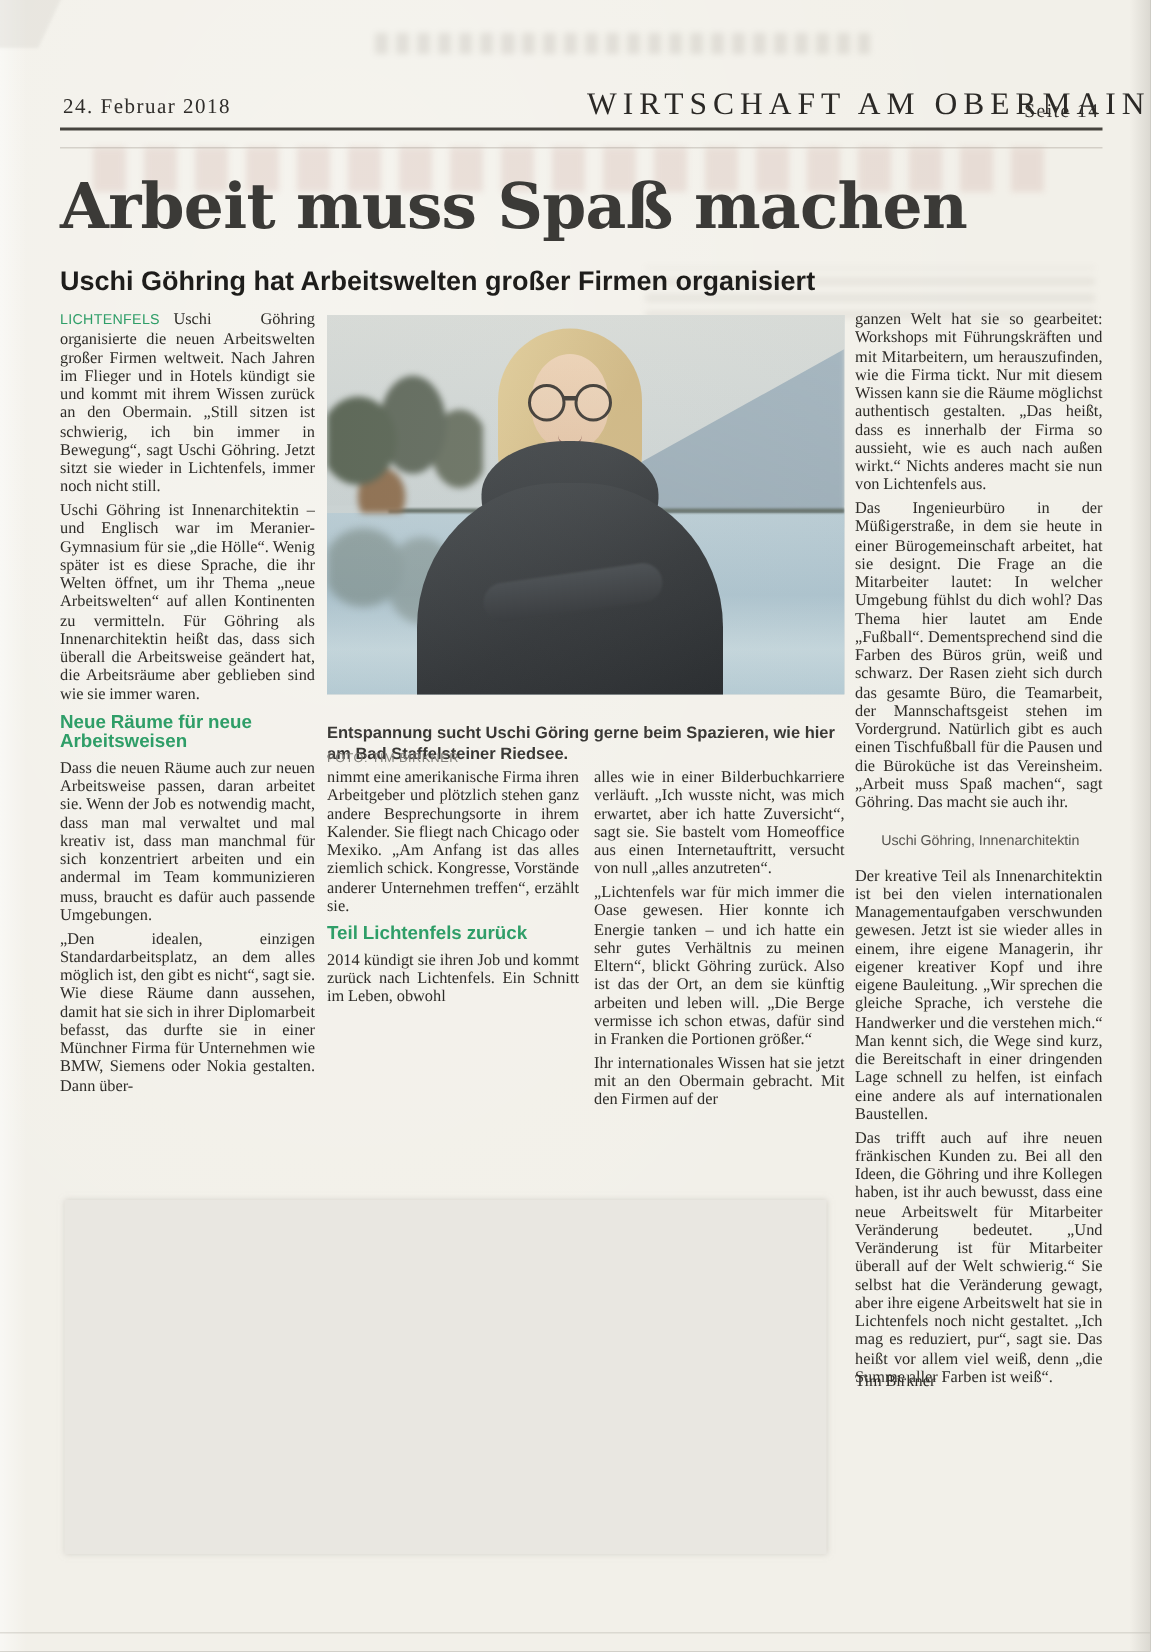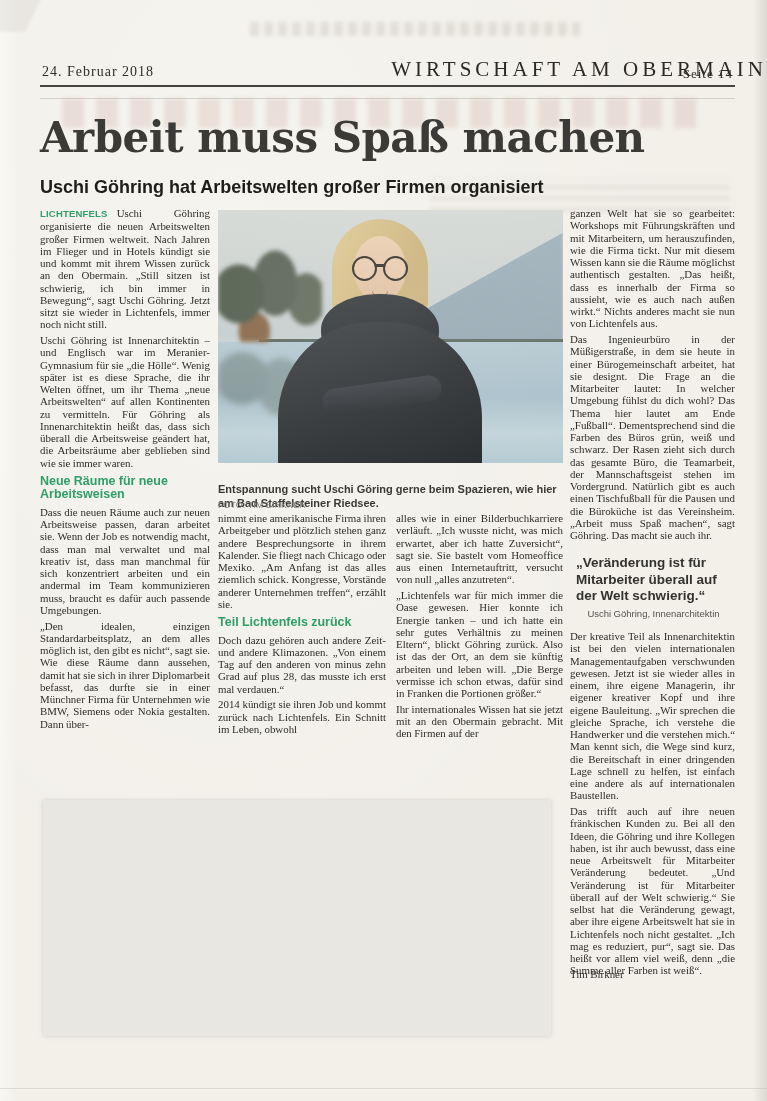--- a/index.html
+++ b/index.html
@@ -49,21 +49,21 @@
   .subheadline{position:absolute;left:40px;top:177px;margin:0;width:700px;
     font-family:"Liberation Sans", sans-serif;font-weight:700;font-size:18px;color:#1e1d1b;}
   
   .col{position:absolute;width:170px;font-size:10.9px;line-height:12.25px;text-align:justify;
     hyphens:auto;-webkit-hyphens:auto;word-spacing:-.2px;}
   .col p{margin:0 0 3.5px 0;}
   .col1{left:40px;top:207px;}
   .col2{left:218px;top:512px;width:168px;}
   .col3{left:396px;top:512px;width:167px;}
   .col4{left:570px;top:207px;width:165px;}
-  .dateline{font-family:"Liberation Sans", sans-serif;font-weight:700;font-size:9.5px;
+  .dateline{font-family:"Liberation Sans", sans-serif;font-weight:400;font-size:9.5px;
     color:#2f9e68;letter-spacing:.2px;margin-right:9px;}
   .green-heading{font-family:"Liberation Sans", sans-serif;font-weight:700;font-size:12.5px;
     line-height:13.5px;color:#2f9e68;margin:6px 0 4px 0;text-align:left;}
   .pullquote{margin:14px 0 10px 6px;text-align:left;}
   .pullquote-text{font-family:"Liberation Sans", sans-serif;font-weight:700;
     font-size:13.5px;line-height:16.5px;color:#33322f;}
   .pullquote-attr{font-family:"Liberation Sans", sans-serif;font-size:9.5px;color:#55534f;
     text-align:center;margin-top:3px;padding-right:4px;}
   .author-line{margin-top:-12.25px;font-size:10.9px;color:#2e2c28;}
   
@@ -175,35 +175,33 @@
     <p><span class="dateline">LICHTENFELS</span><span>Uschi Göhring organisierte die neuen Arbeitswelten großer Firmen weltweit. Nach Jahren im Flieger und in Hotels kündigt sie und kommt mit ihrem Wissen zurück an den Obermain. „Still sitzen ist schwierig, ich bin immer in Bewegung“, sagt Uschi Göhring. Jetzt sitzt sie wieder in Lichtenfels, immer noch nicht still.</span></p>
     <p>Uschi Göhring ist Innenarchitektin – und Englisch war im Meranier-Gymnasium für sie „die Hölle“. Wenig später ist es diese Sprache, die ihr Welten öffnet, um ihr Thema „neue Arbeitswelten“ auf allen Kontinenten zu vermitteln. Für Göhring als Innenarchitektin heißt das, dass sich überall die Arbeitsweise geändert hat, die Arbeitsräume aber geblieben sind wie sie immer waren.</p>
     <h4 class="green-heading">Neue Räume für neue Arbeitsweisen</h4>
     <p>Dass die neuen Räume auch zur neuen Arbeitsweise passen, daran arbeitet sie. Wenn der Job es notwendig macht, dass man mal verwaltet und mal kreativ ist, dass man manchmal für sich konzentriert arbeiten und ein andermal im Team kommunizieren muss, braucht es dafür auch passende Umgebungen.</p>
     <p>„Den idealen, einzigen Standardarbeitsplatz, an dem alles möglich ist, den gibt es nicht“, sagt sie. Wie diese Räume dann aussehen, damit hat sie sich in ihrer Diplomarbeit befasst, das durfte sie in einer Münchner Firma für Unternehmen wie BMW, Siemens oder Nokia gestalten. Dann über-</p>
   </div>
 
   <div class="col col2">
     <p>nimmt eine amerikanische Firma ihren Arbeitgeber und plötzlich stehen ganz andere Besprechungsorte in ihrem Kalender. Sie fliegt nach Chicago oder Mexiko. „Am Anfang ist das alles ziemlich schick. Kongresse, Vorstände anderer Unternehmen treffen“, erzählt sie.</p>
     <h4 class="green-heading">Teil Lichtenfels zurück</h4>
-    <p>Doch dazu gehören auch andere Zeit- und andere Klimazonen. „Von einem Tag auf den anderen von minus zehn Grad auf plus 28, das musste ich erst mal verdauen.“</p>
     <p>2014 kündigt sie ihren Job und kommt zurück nach Lichtenfels. Ein Schnitt im Leben, obwohl</p>
   </div>
 
   <div class="col col3">
     <p>alles wie in einer Bilderbuchkarriere verläuft. „Ich wusste nicht, was mich erwartet, aber ich hatte Zuversicht“, sagt sie. Sie bastelt vom Homeoffice aus einen Internetauftritt, versucht von null „alles anzutreten“.</p>
     <p>„Lichtenfels war für mich immer die Oase gewesen. Hier konnte ich Energie tanken – und ich hatte ein sehr gutes Verhältnis zu meinen Eltern“, blickt Göhring zurück. Also ist das der Ort, an dem sie künftig arbeiten und leben will. „Die Berge vermisse ich schon etwas, dafür sind in Franken die Portionen größer.“</p>
     <p>Ihr internationales Wissen hat sie jetzt mit an den Obermain gebracht. Mit den Firmen auf der</p>
   </div>
 
   <div class="col col4">
     <p>ganzen Welt hat sie so gearbeitet: Workshops mit Führungskräften und mit Mitarbeitern, um herauszufinden, wie die Firma tickt. Nur mit diesem Wissen kann sie die Räume möglichst authentisch gestalten. „Das heißt, dass es innerhalb der Firma so aussieht, wie es auch nach außen wirkt.“ Nichts anderes macht sie nun von Lichtenfels aus.</p>
     <p>Das Ingenieurbüro in der Müßigerstraße, in dem sie heute in einer Bürogemeinschaft arbeitet, hat sie designt. Die Frage an die Mitarbeiter lautet: In welcher Umgebung fühlst du dich wohl? Das Thema hier lautet am Ende „Fußball“. Dementsprechend sind die Farben des Büros grün, weiß und schwarz. Der Rasen zieht sich durch das gesamte Büro, die Teamarbeit, der Mannschaftsgeist stehen im Vordergrund. Natürlich gibt es auch einen Tischfußball für die Pausen und die Büroküche ist das Vereinsheim. „Arbeit muss Spaß machen“, sagt Göhring. Das macht sie auch ihr.</p>
     <div class="pullquote">
-      <div class="pullquote-text">„Veränderung ist für Mitarbeiter überall auf der Welt schwierig.“</div>
       <div class="pullquote-attr">Uschi Göhring, Innenarchitektin</div>
     </div>
     <p>Der kreative Teil als Innenarchitektin ist bei den vielen internationalen Managementaufgaben verschwunden gewesen. Jetzt ist sie wieder alles in einem, ihre eigene Managerin, ihr eigener kreativer Kopf und ihre eigene Bauleitung. „Wir sprechen die gleiche Sprache, ich verstehe die Handwerker und die verstehen mich.“ Man kennt sich, die Wege sind kurz, die Bereitschaft in einer dringenden Lage schnell zu helfen, ist einfach eine andere als auf internationalen Baustellen.</p>
     <p>Das trifft auch auf ihre neuen fränkischen Kunden zu. Bei all den Ideen, die Göhring und ihre Kollegen haben, ist ihr auch bewusst, dass eine neue Arbeitswelt für Mitarbeiter Veränderung bedeutet. „Und Veränderung ist für Mitarbeiter überall auf der Welt schwierig.“ Sie selbst hat die Veränderung gewagt, aber ihre eigene Arbeitswelt hat sie in Lichtenfels noch nicht gestaltet. „Ich mag es reduziert, pur“, sagt sie. Das heißt vor allem viel weiß, denn „die Summe aller Farben ist weiß“.</p>
     <div class="author-line">Tim Birkner</div>
   </div>
 
   <div class="blurred-box"></div>
   <div class="bottom-rule-ghost"></div>
 

